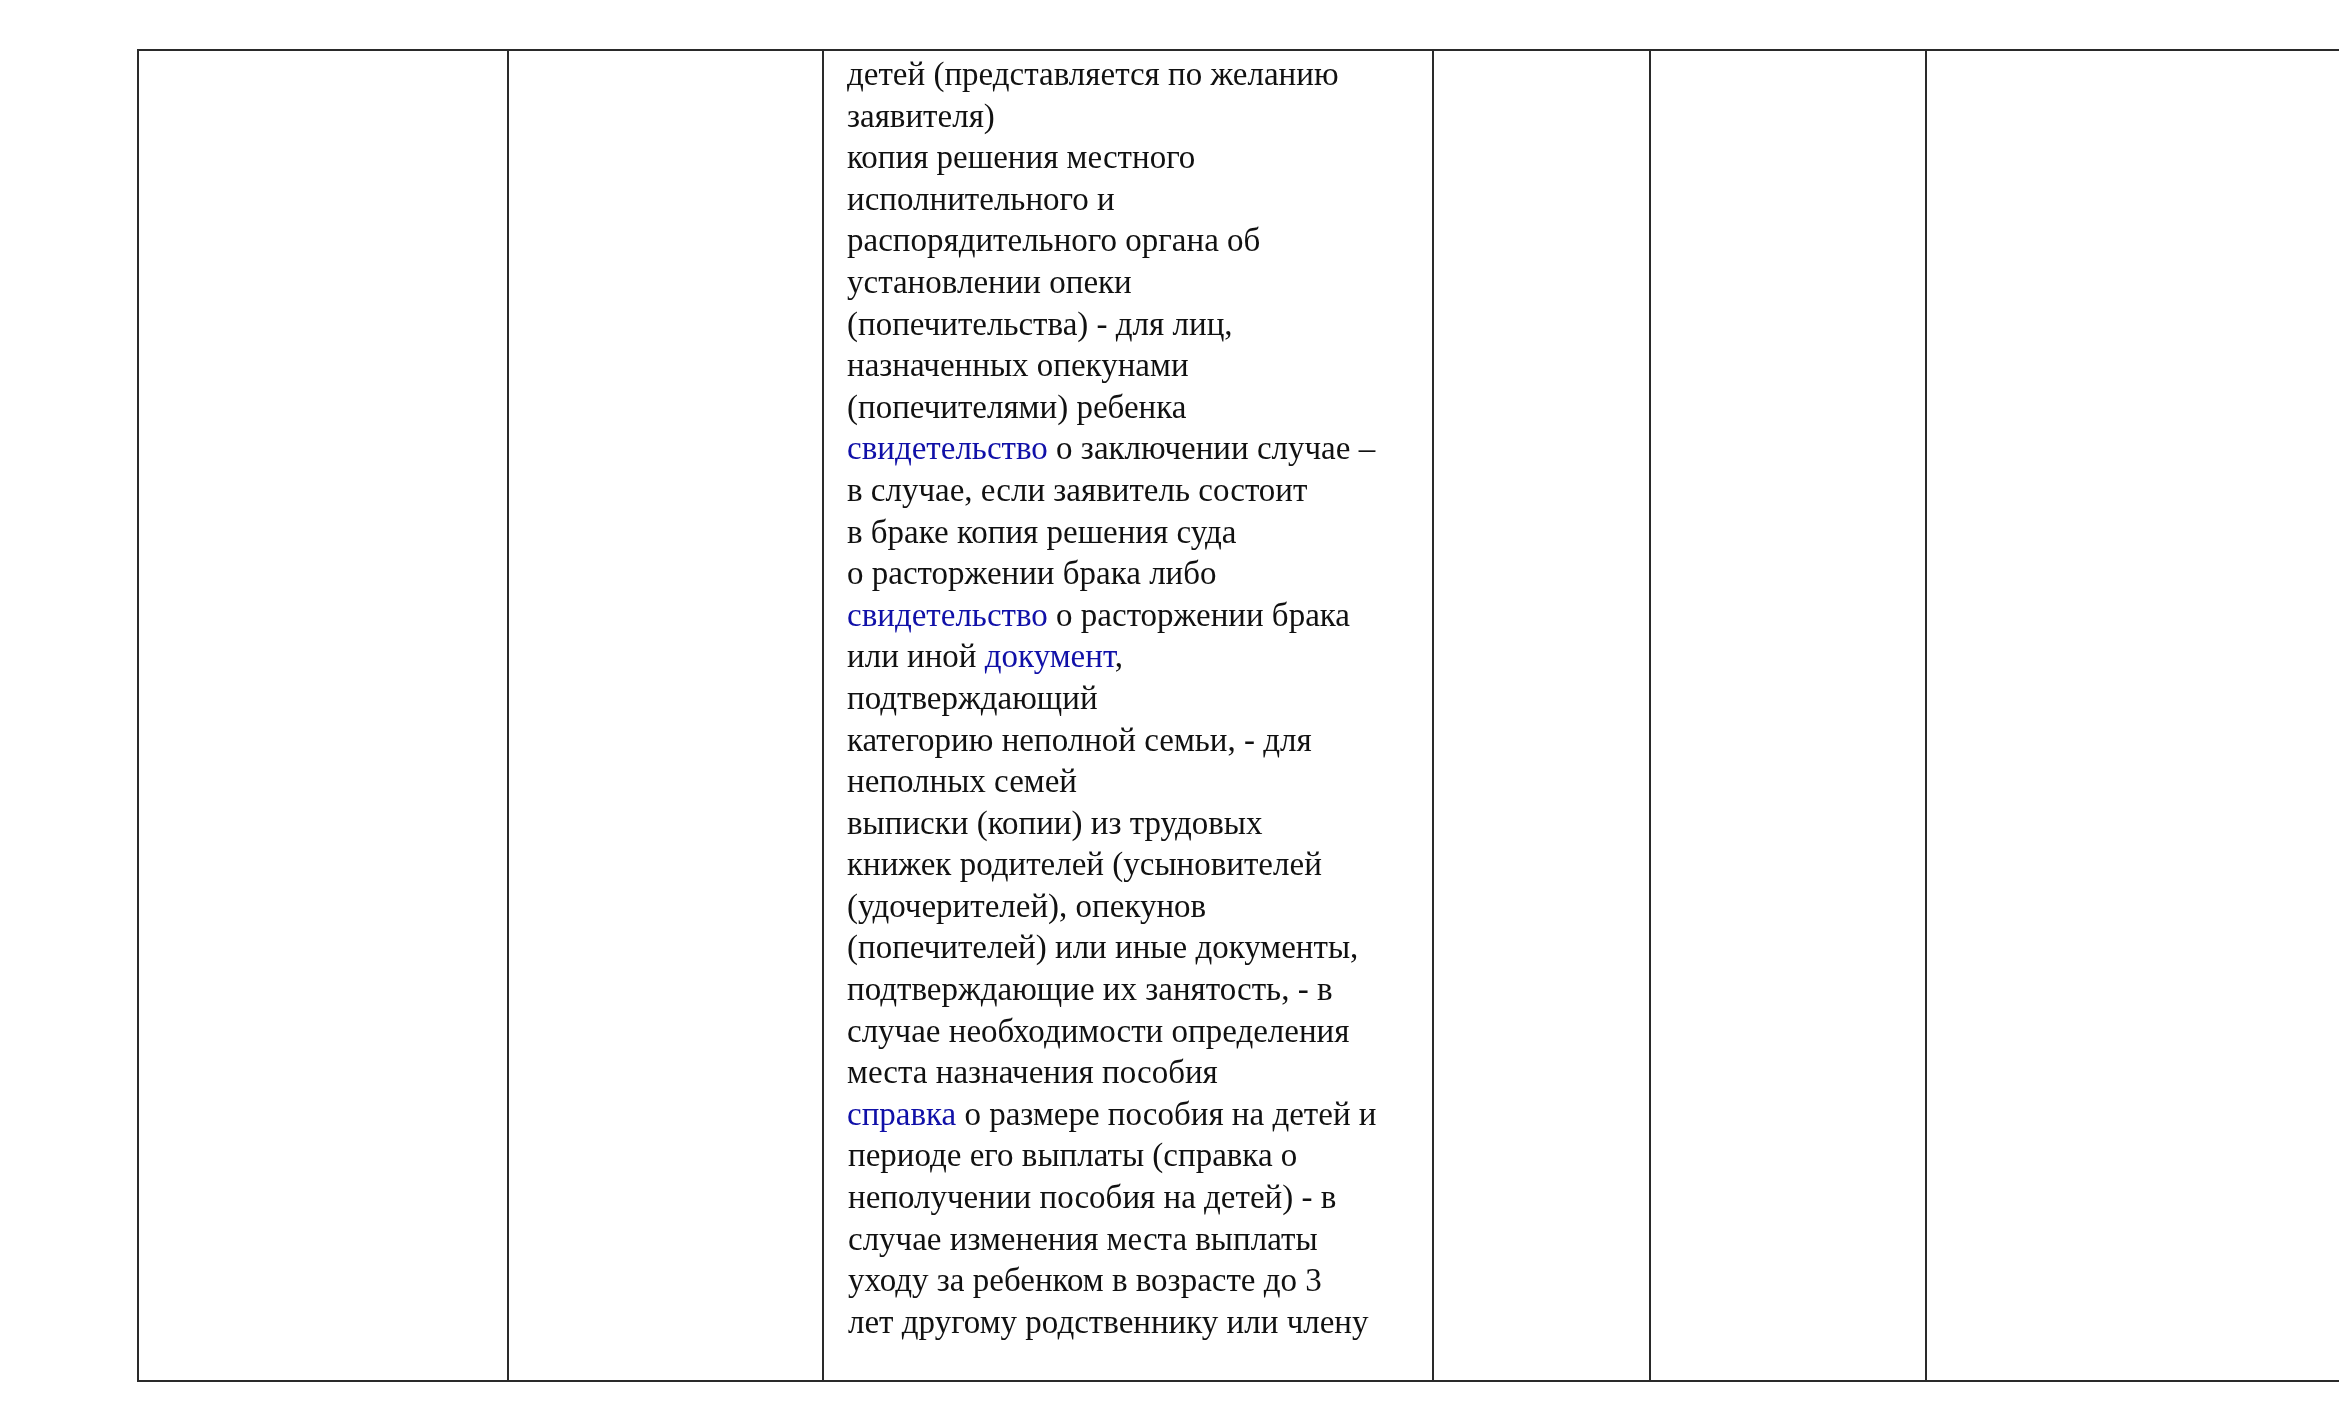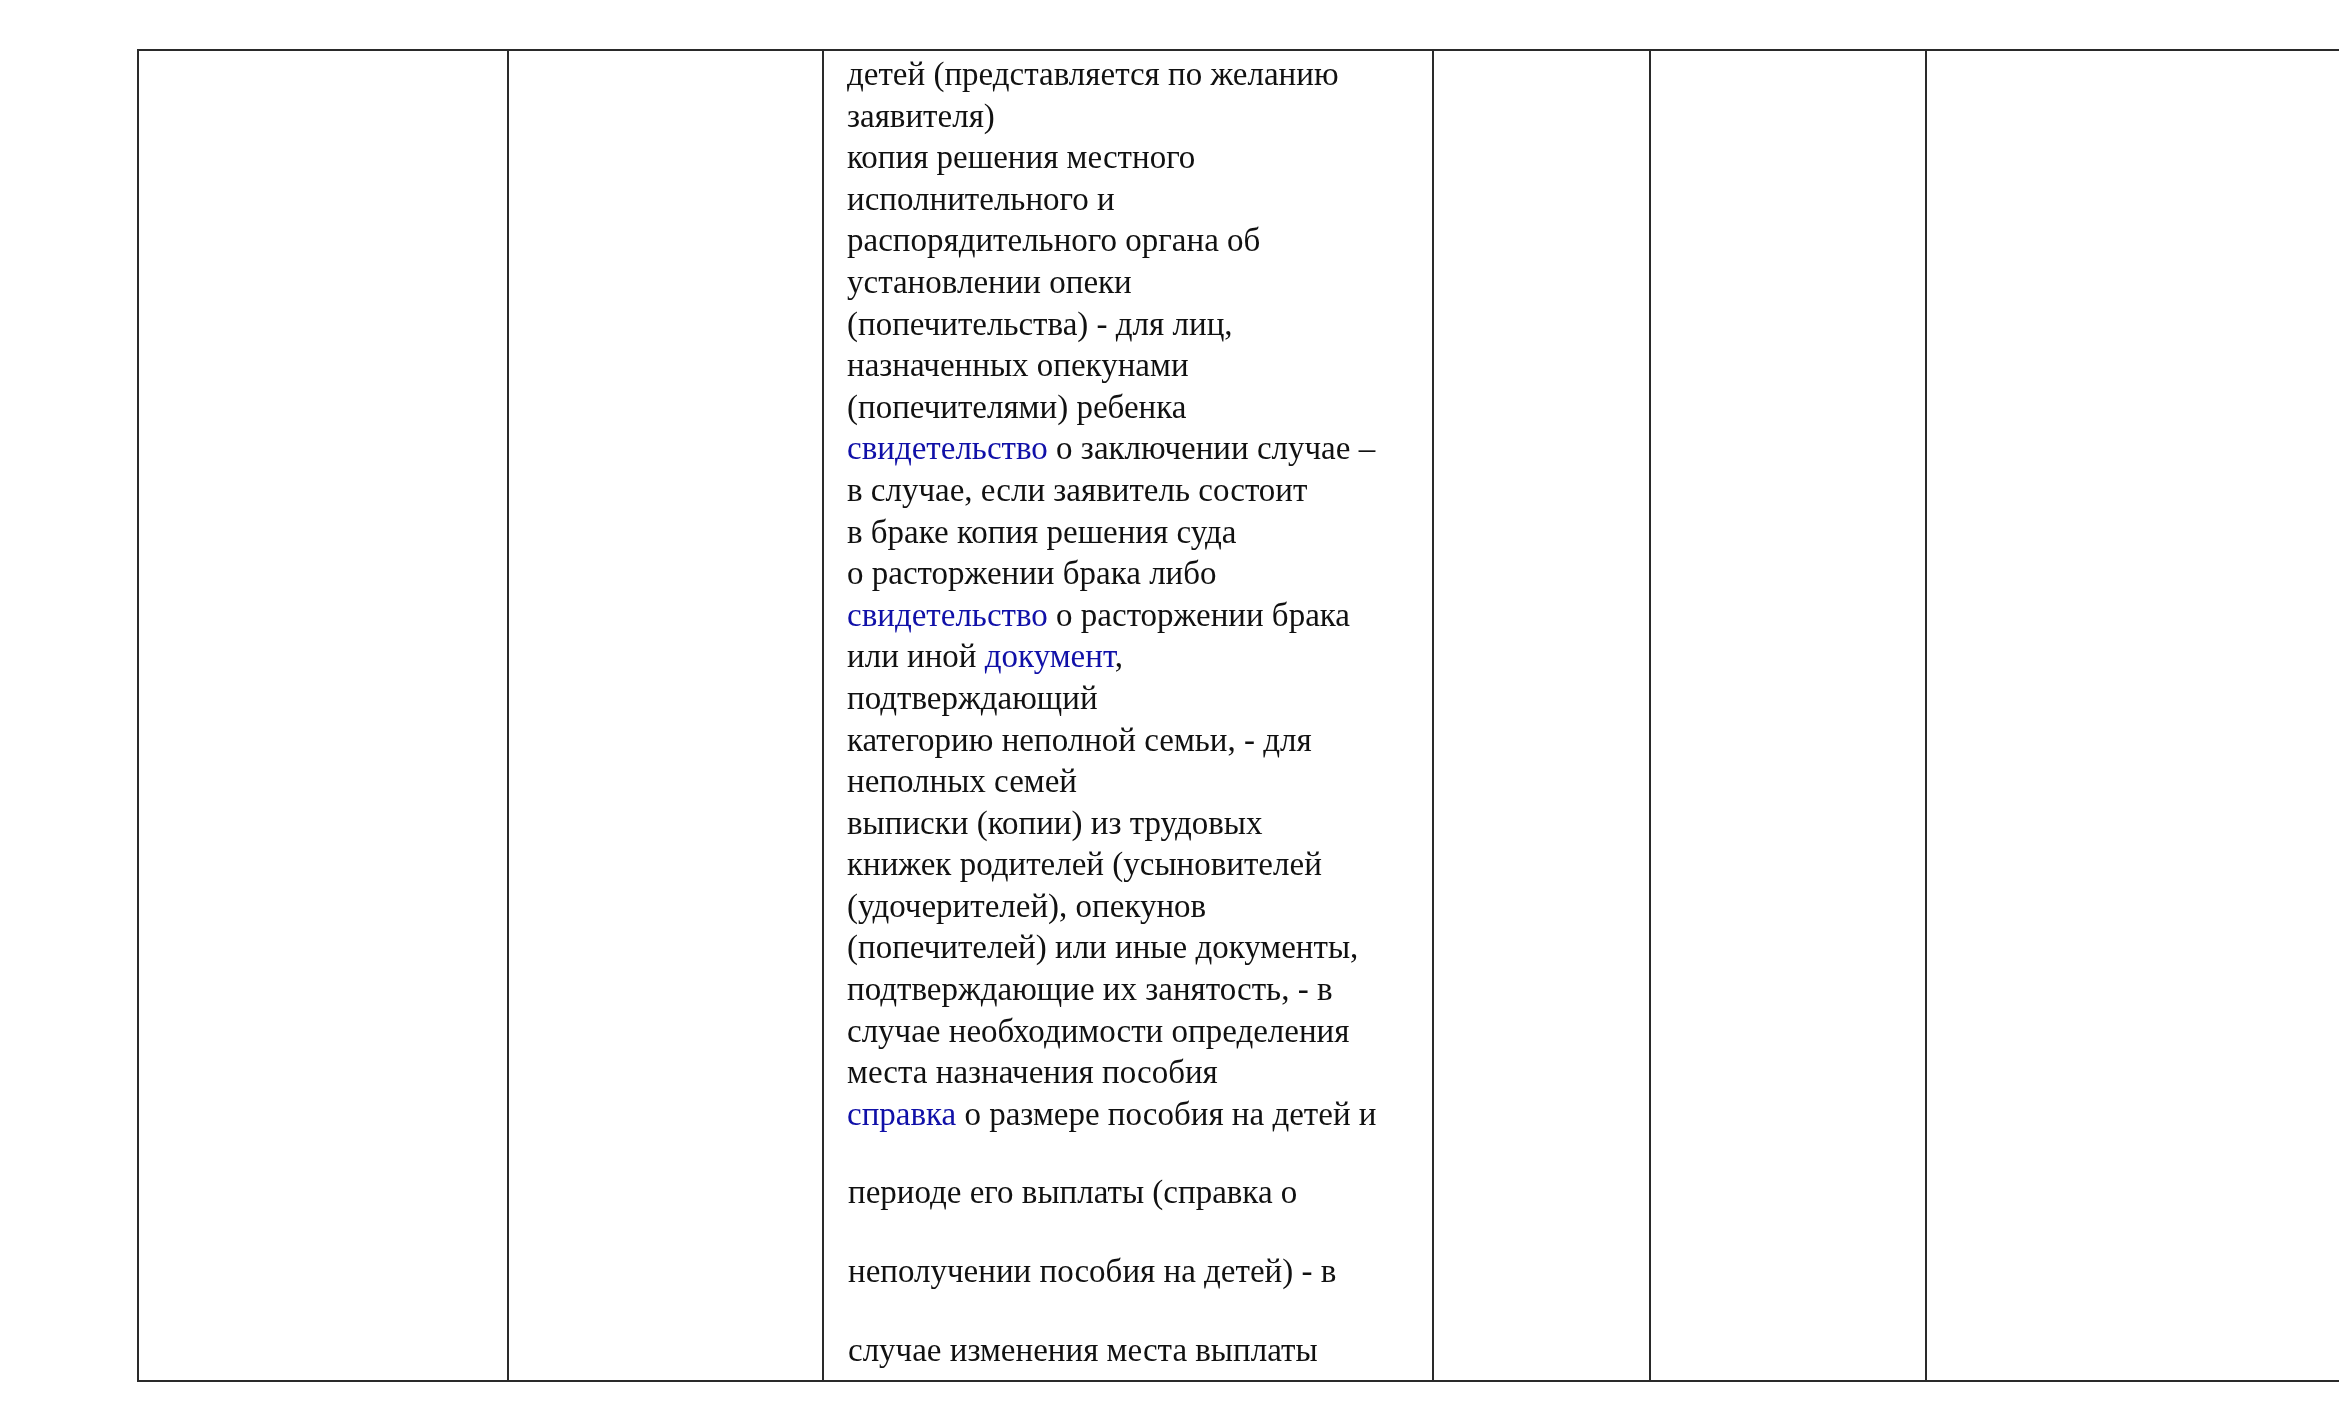--- a/index.html
+++ b/index.html
@@ -47,21 +47,21 @@
     }
     .line {
       display: block;
       height: 41.6px;
     }
     .link {
       color: #1010a8;
       text-decoration: none;
       cursor: pointer;
     }
-    .indent1 { padding-left: 1px; margin-top: 37px; }
+    .indent1 { padding-left: 1px; }
   </style>
 </head>
 <body>
 
 <div class="page-table">
 
   <div class="col-line" style="left:368px"></div>
   <div class="col-line" style="left:683px"></div>
   <div class="col-line" style="left:1293px"></div>
   <div class="col-line" style="left:1510px"></div>
@@ -93,19 +93,20 @@
       <span class="line"><span>книжек родителей (усыновителей</span></span>
       <span class="line"><span>(удочерителей), опекунов</span></span>
       <span class="line"><span>(попечителей) или иные документы,</span></span>
       <span class="line"><span>подтверждающие их занятость, - в</span></span>
       <span class="line"><span>случае необходимости определения</span></span>
       <span class="line"><span>места назначения пособия</span></span>
       <span class="line"><a class="link" style="color: rgb(16, 16, 168);">справка</a><span> о размере пособия на детей и</span></span>
       <span class="line indent1"><span>периоде его выплаты (справка о</span></span>
       <span class="line indent1"><span>неполучении пособия на детей)  - в</span></span>
       <span class="line indent1"><span>случае изменения места выплаты</span></span>
+      <span class="line indent1"><span>уходу за ребенком в возрасте до 3</span></span>
       <span class="line indent1"><span>лет другому родственнику или члену</span></span>
     </div>
 
   <div class="cell" style="left:1295px;width:215px"></div>
   <div class="cell" style="left:1512px;width:274px"></div>
   <div class="cell" style="left:1788px;width:272px"></div>
 </div>
 
 </body></html>

